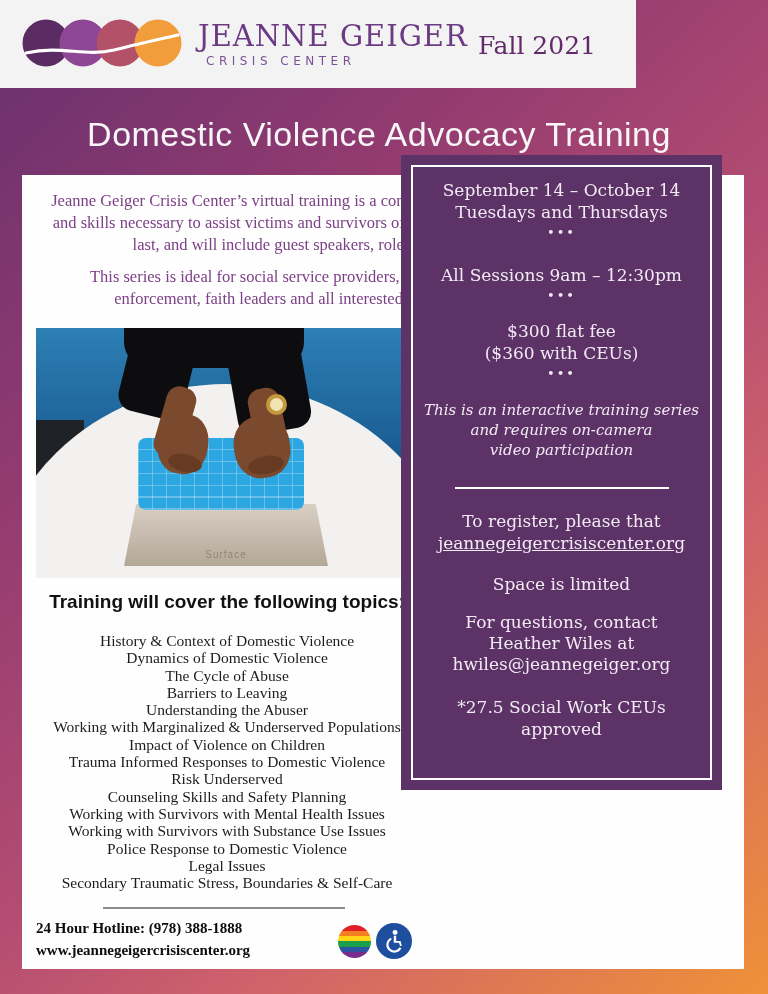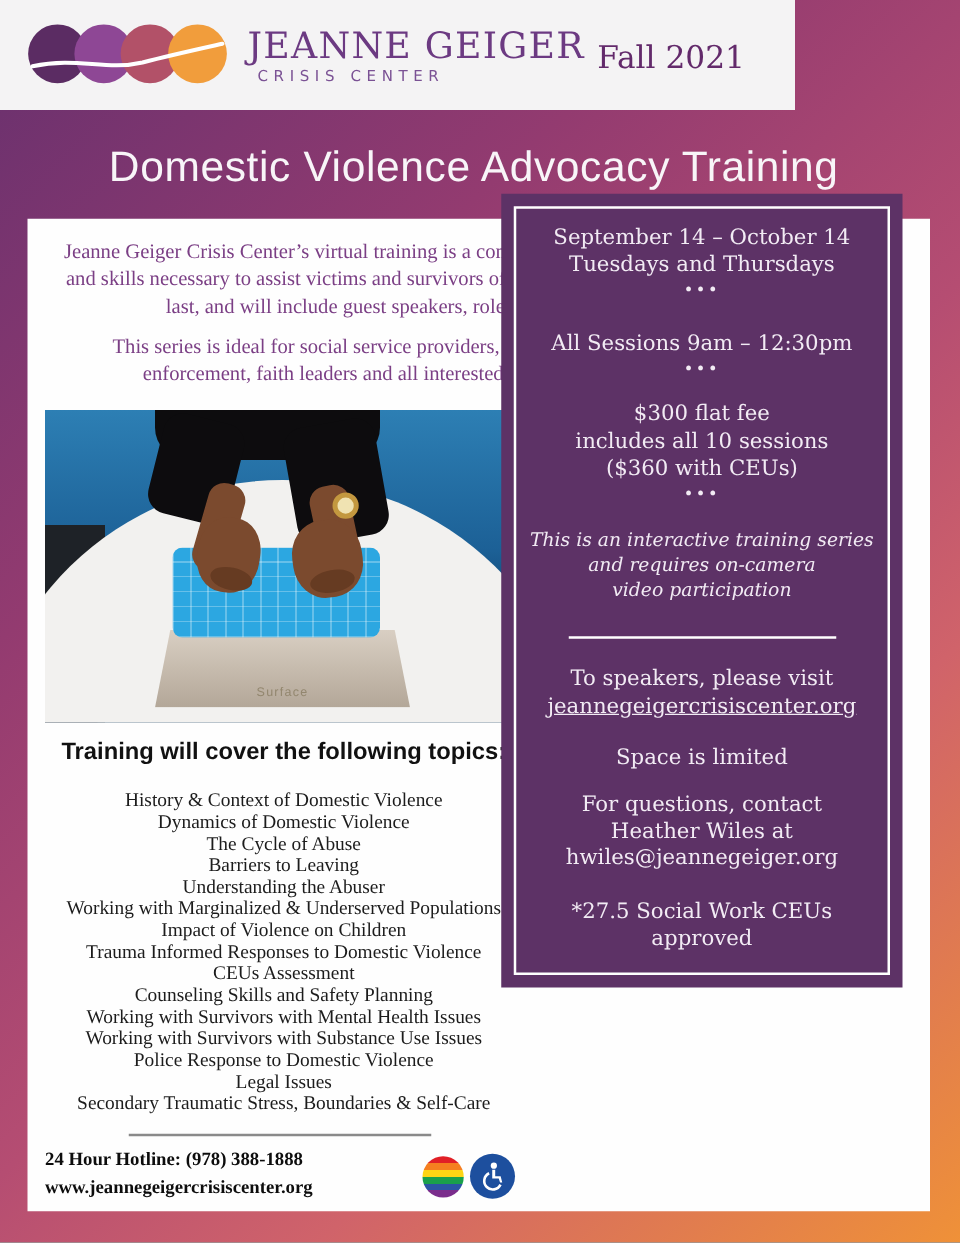--- a/index.html
+++ b/index.html
@@ -143,21 +143,21 @@
       <div class="topics-heading">Training will cover the following topics:</div>
       <ul class="topics-list">
         <li>History &amp; Context of Domestic Violence</li>
         <li>Dynamics of Domestic Violence</li>
         <li>The Cycle of Abuse</li>
         <li>Barriers to Leaving</li>
         <li>Understanding the Abuser</li>
         <li>Working with Marginalized &amp; Underserved Populations</li>
         <li>Impact of Violence on Children</li>
         <li>Trauma Informed Responses to Domestic Violence</li>
-        <li>CEUs Assessment</li>
+        <li>Risk Underserved</li>
         <li>Counseling Skills and Safety Planning</li>
         <li>Working with Survivors with Mental Health Issues</li>
         <li>Working with Survivors with Substance Use Issues</li>
         <li>Police Response to Domestic Violence</li>
         <li>Legal Issues</li>
         <li>Secondary Traumatic Stress, Boundaries &amp; Self-Care</li>
       </ul>
     </div>
 
     <div class="footer-divider"></div>
@@ -179,35 +179,34 @@
     <div class="panel-inner">
       <div>September 14 – October 14</div>
       <div>Tuesdays and Thursdays</div>
       <div class="dots">•••</div>
 
       <div class="pb-sessions">All Sessions 9am – 12:30pm</div>
       <div class="dots">•••</div>
 
       <div class="pb-fee">
         <div>$300 flat fee</div>
-        <div>includes all 10 sessions</div>
         <div>($360 with CEUs)</div>
       </div>
       <div class="dots">•••</div>
 
       <div class="pb-note">
         <div>This is an interactive training series</div>
         <div>and requires on-camera</div>
         <div>video participation</div>
       </div>
 
       <div class="panel-divider"></div>
 
       <div class="pb-register">
-        <div>To speakers, please visit</div>
+        <div>To register, please that</div>
         <div class="panel-link">jeannegeigercrisiscenter.org</div>
       </div>
 
       <div class="pb-space">Space is limited</div>
 
       <div class="pb-questions">
         <div>For questions, contact</div>
         <div>Heather Wiles at</div>
         <div>hwiles@jeannegeiger.org</div>
       </div>

